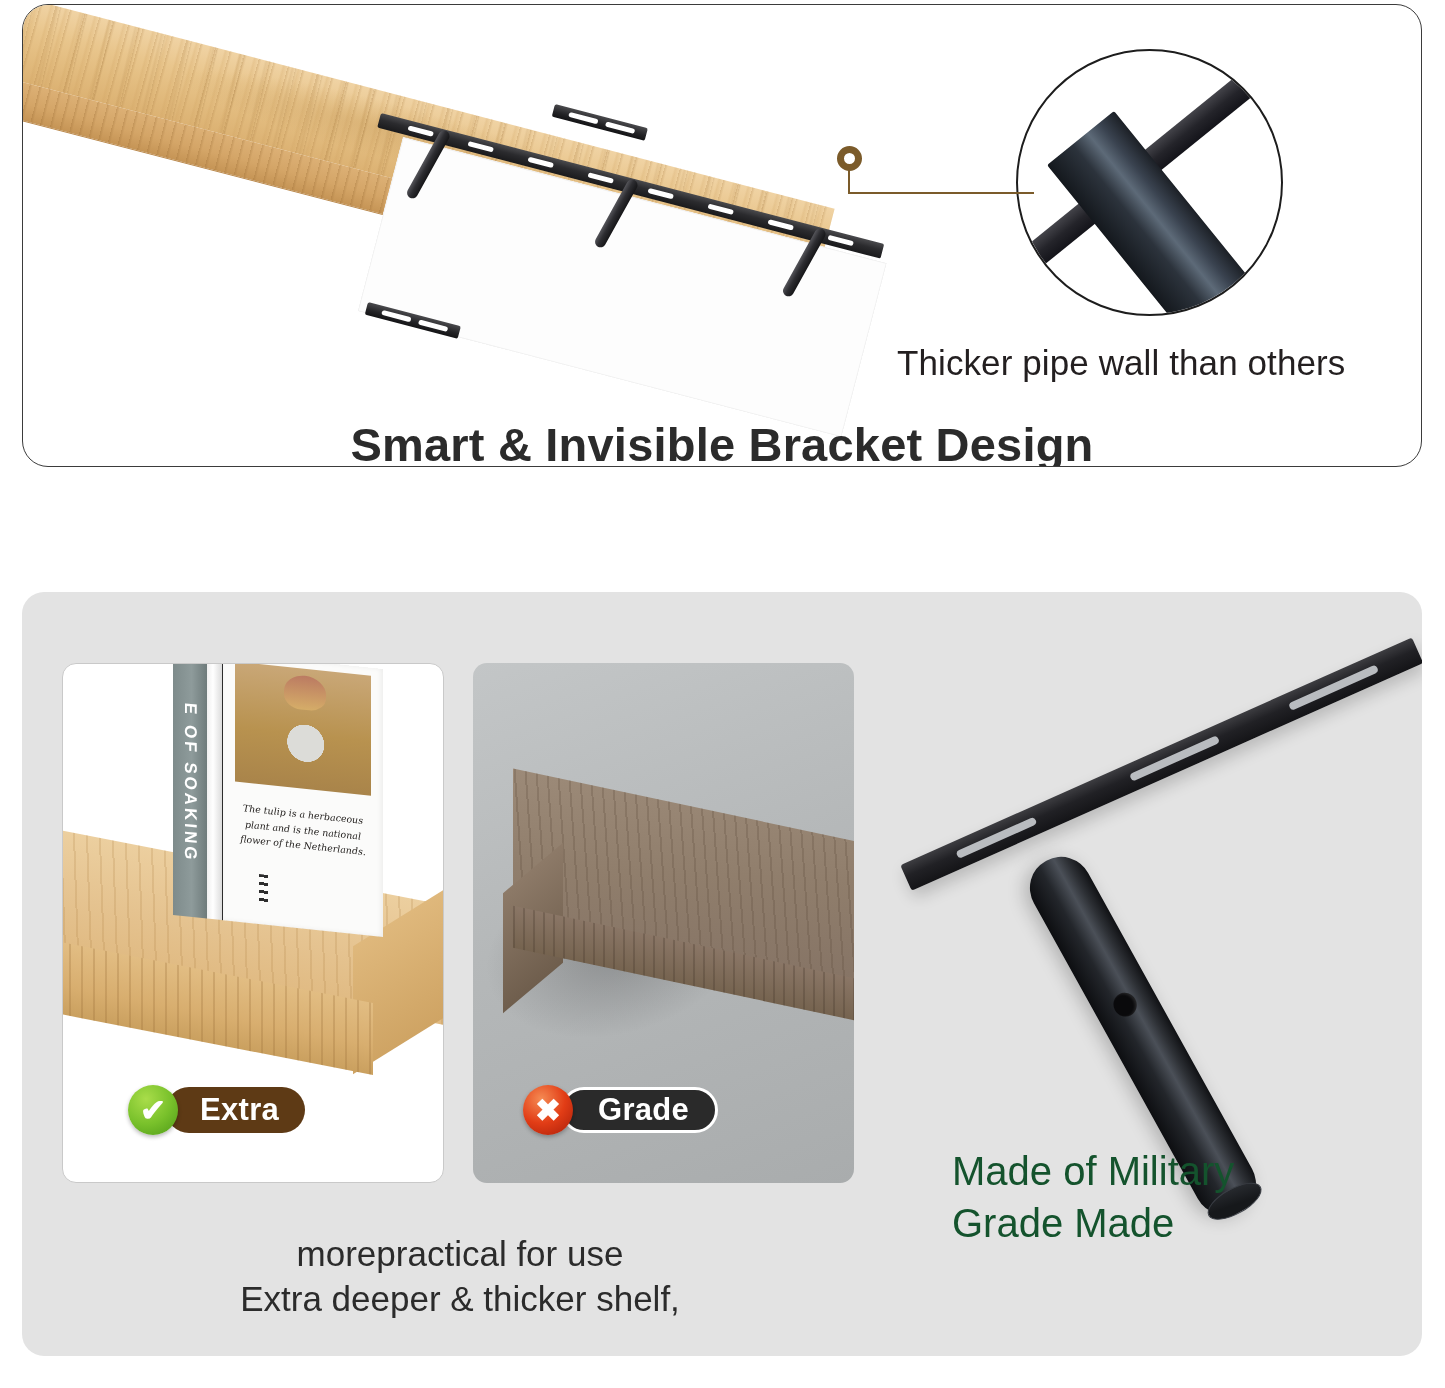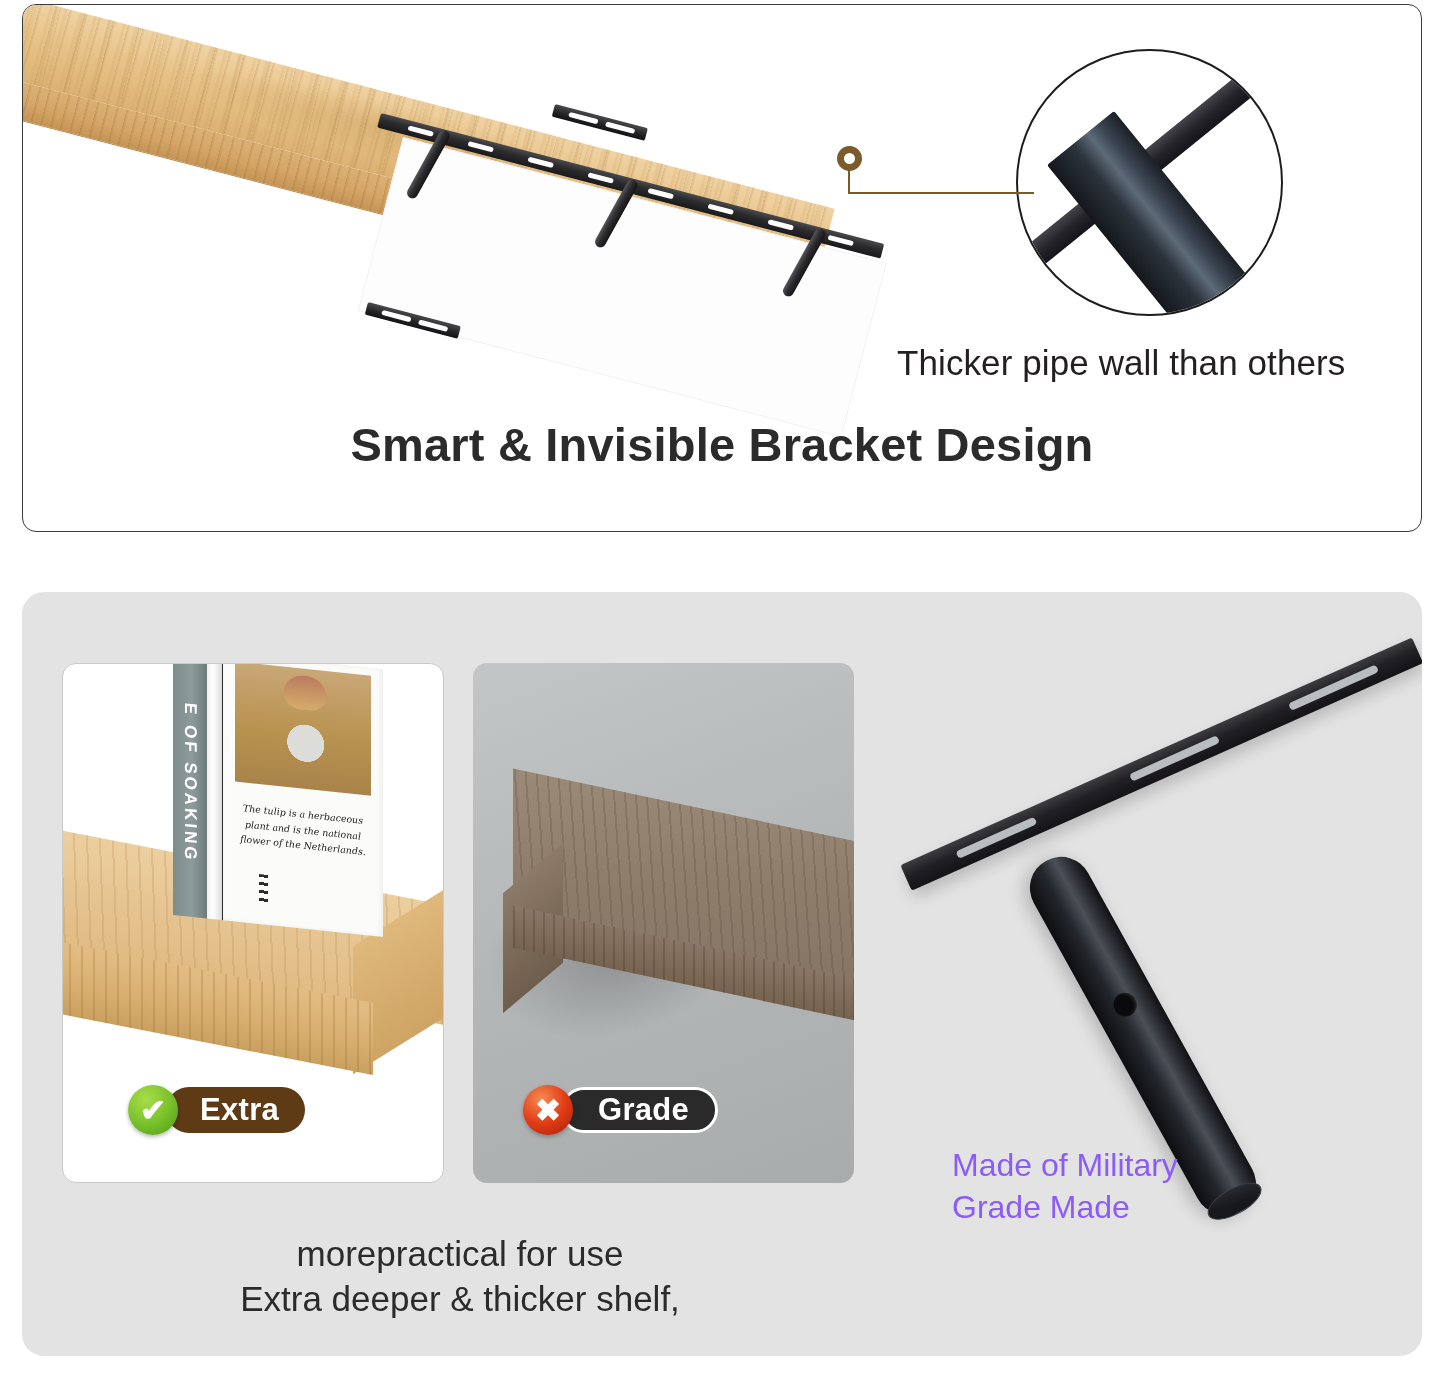--- a/index.html
+++ b/index.html
@@ -7,23 +7,23 @@
     width: 1445px; height: 1388px;
     background: #ffffff;
     font-family: "Liberation Sans", sans-serif;
     overflow: hidden;
   }
   .page { position: relative; width: 1445px; height: 1388px; background:#fff; }
 
   
   .panel-top {
     position: absolute; left: 22px; top: 4px;
-    width: 1400px; height: 528px;
+    width: 1400px; height: 463px;
     border: 1.6px solid #3b3b3b;
-    border-radius: 14px;
+    border-radius: 26px;
     background: #ffffff;
     overflow: hidden;
   }
 
   
   .shelf-wrap {
     position: absolute; left: -40px; top: -18px;
     width: 900px; height: 400px;
   }
   .board {
@@ -332,21 +332,21 @@
     box-shadow: inset 0 2px 3px rgba(255,255,255,.12);
   }
   .hero-pipe .pcap {
     position: absolute; right: -2px; top: 1px;
     width: 26px; height: 60px; border-radius: 50%;
     background: linear-gradient(100deg,#2b2e33 0%, #16181b 60%);
     border: 1.5px solid #3a3e45;
   }
   .hero-label {
     position: absolute; left: 952px; top: 1145px;
-    width: 360px; font-size: 32px; line-height: 1.3; color: #8b5cf6;
+    width: 360px; font-size: 40px; line-height: 1.3; color: #14532d;
   }
 
   .bottom-caption {
     position: absolute; left: 60px; top: 1232px;
     width: 800px; text-align: center;
     font-size: 35px; line-height: 1.28; color: #2b2b2b;
   }
 </style>
 </head>
 <body>

